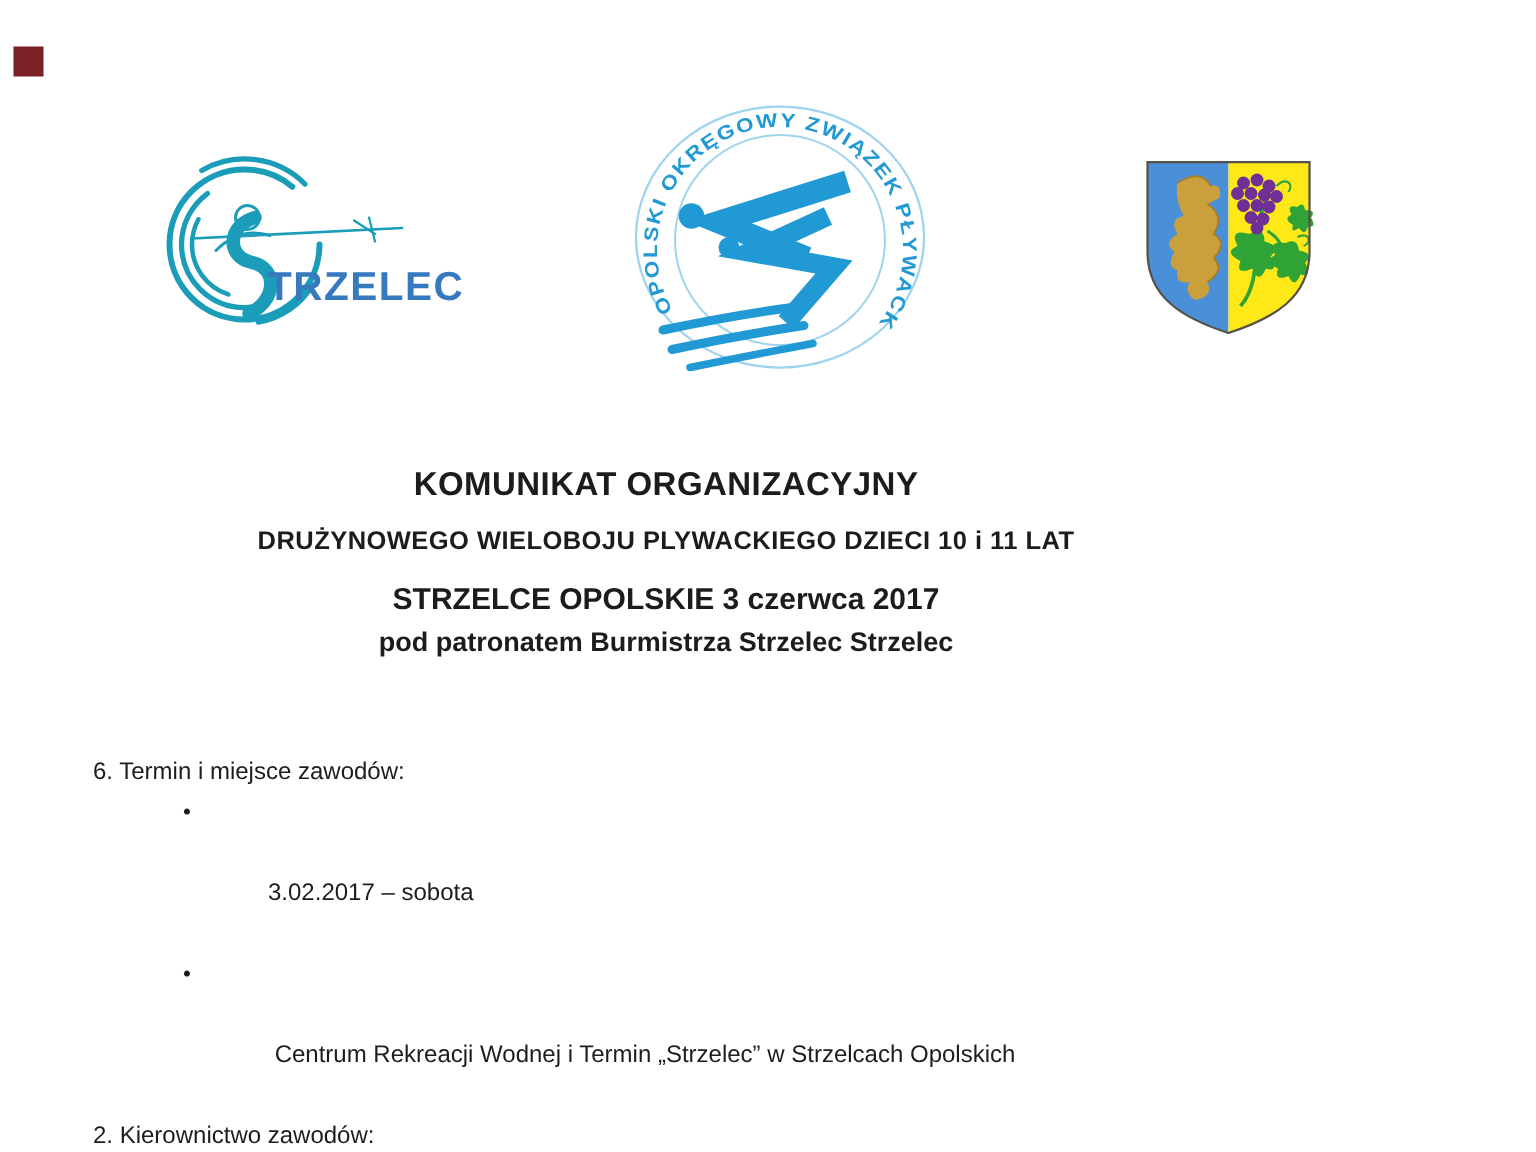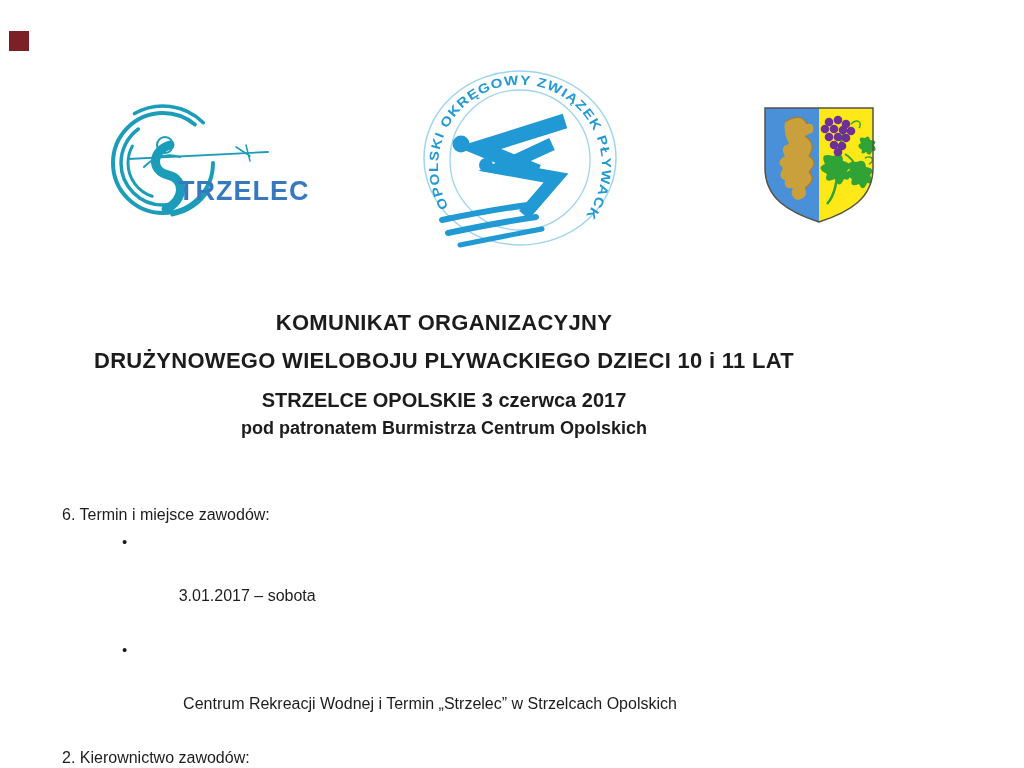--- a/index.html
+++ b/index.html
@@ -13,21 +13,21 @@
   }
   .logo-strzelec { position:absolute; left:108px; top:95px; width:200px; height:132px; }
   .logo-oozp     { position:absolute; left:420px; top:66px;  width:220px; height:184px; }
   .logo-coa      { position:absolute; left:755px; top:100px; width:128px; height:128px; }
 
   .title-block {
     position:absolute; left:0; top:310px; width:888px; text-align:center;
     font-weight:bold; color:#1c1c1c;
   }
   .t1 { font-size:22px; line-height:25px; margin:0 0 13px 0; letter-spacing:0.3px; }
-  .t2 { font-size:22px; line-height:25px; margin:0 0 17px 0; letter-spacing:0.3px; }
+  .t2 { font-size:17px; line-height:25px; margin:0 0 17px 0; letter-spacing:0.3px; }
   .t3 { font-size:20px; line-height:21px; margin:0 0 7px 0; }
   .t4 { font-size:18px; line-height:21px; margin:0; }
 
   .body-block {
     position:absolute; left:62px; top:501px; width:930px;
     font-size:16px; line-height:27px; color:#1d1d1d;
   }
   .sec-heading { white-space:pre-wrap; }
   .bullet-item { position:relative; padding-left:90px; white-space:pre-wrap; }
   .bullet-item .bullet {
@@ -123,30 +123,30 @@
       <circle cx="83" cy="52" r="4.3"></circle>
     </g>
     <path d="M 10,8 H 118 V 68 C 118,98 95,112 64,122 C 33,112 10,98 10,68 Z" fill="none" stroke-width="1.5" stroke="#55524a"></path>
   </svg>
 </div>
 
 <div class="title-block">
   <div class="t1">KOMUNIKAT ORGANIZACYJNY</div>
   <div class="t2">DRUŻYNOWEGO WIELOBOJU PLYWACKIEGO DZIECI 10 i 11 LAT</div>
   <div class="t3">STRZELCE OPOLSKIE 3 czerwca 2017</div>
-  <div class="t4">pod patronatem Burmistrza Centrum Opolskich</div>
+  <div class="t4">pod patronatem Burmistrza Strzelec Strzelec</div>
 </div>
 
 <div class="body-block">
 
   <div class="section">
     <div class="sec-heading">6. Termin i miejsce zawodów:</div>
     <div class="bullet-item">
       <span class="bullet">•</span>
-      <span>3.01.2017 – sobota</span>
+      <span>3.02.2017 – sobota</span>
     </div>
     <div class="bullet-item">
       <span class="bullet">•</span>
       <span> Centrum Rekreacji Wodnej i Termin „Strzelec” w Strzelcach Opolskich</span>
     </div>
   </div>
 
   <div class="section">
     <div class="sec-heading">2. Kierownictwo zawodów:</div>
 

